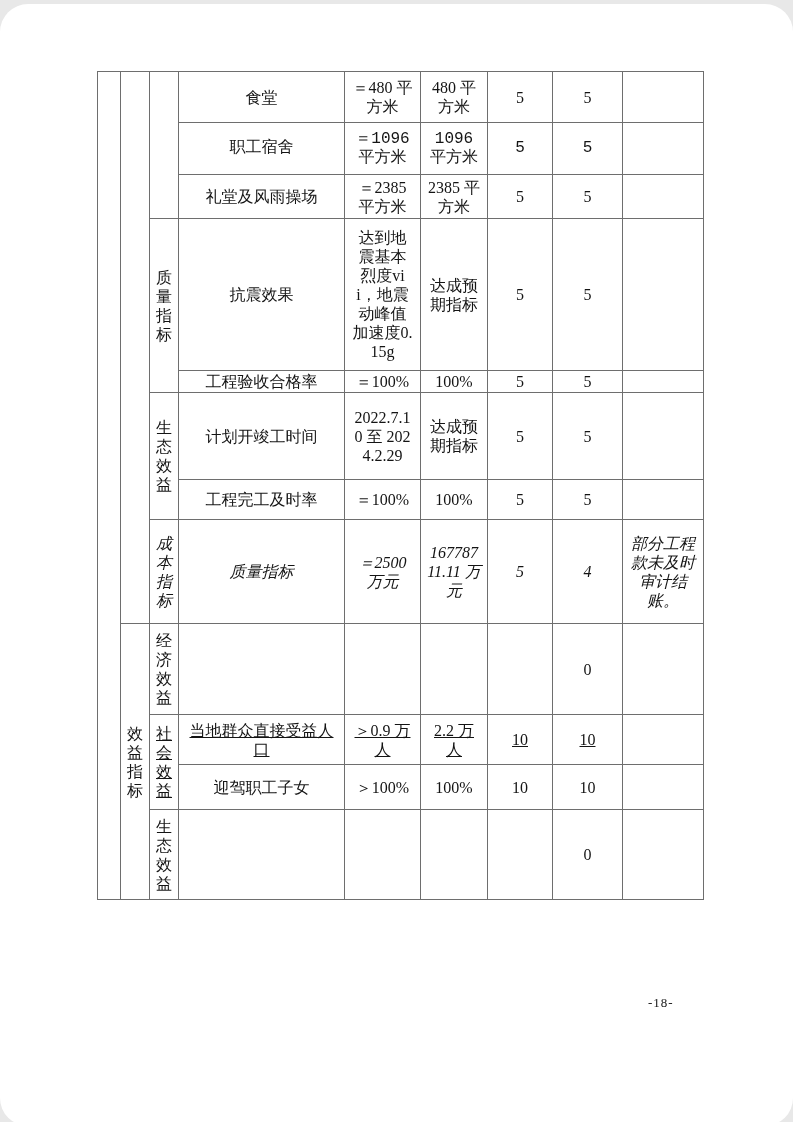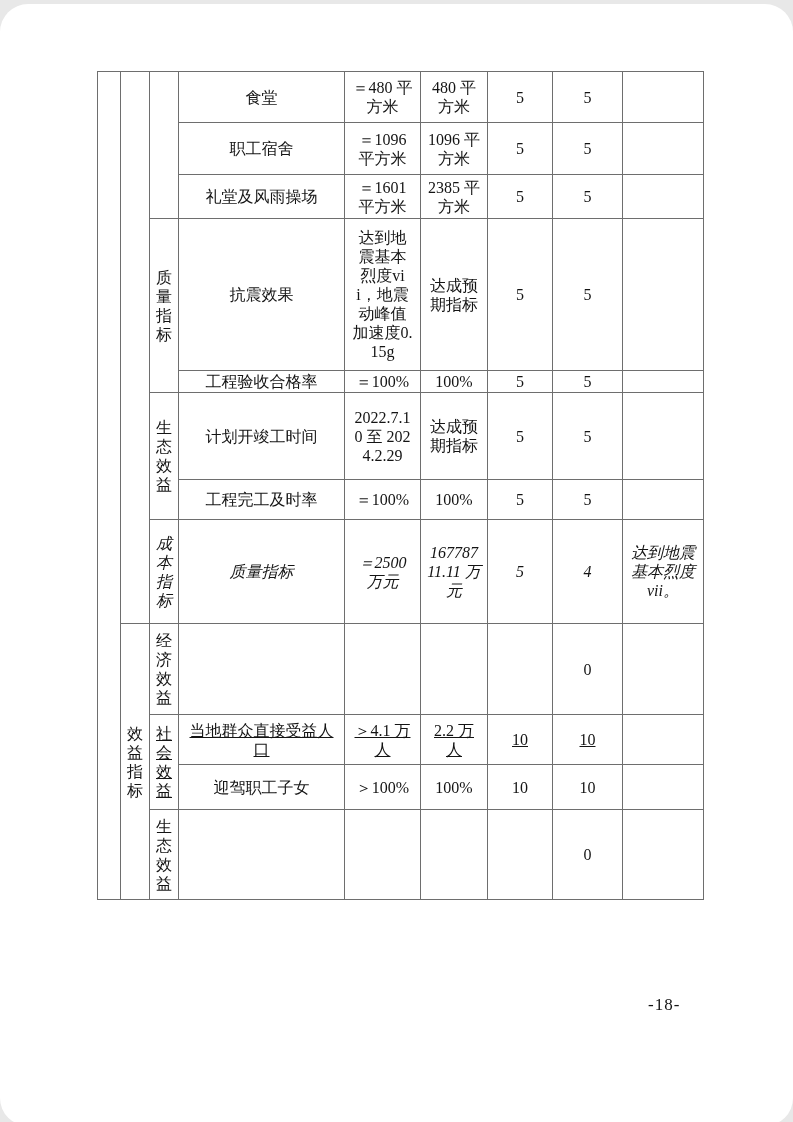--- a/index.html
+++ b/index.html
@@ -27,33 +27,33 @@
     vertical-align:middle;
     padding:1px 6px;
     word-break:break-all;
     overflow:hidden;
   }
   
   col.c1{width:23px;} col.c2{width:26px;} col.c3{width:29px;}
   col.c4{width:166px;} col.c5{width:76px;} col.c6{width:67px;}
   col.c7{width:65px;} col.c8{width:70px;} col.c9{width:81px;}
   
-  tr.r1{height:51px;} tr.r2{height:52px;} tr.r3{height:44px;}
+  tr.r1{height:51px;} tr.r2{height:52px;font-family:Liberation Mono, monospace;} tr.r3{height:44px;}
   tr.r4{height:152px;} tr.r5{height:21px;} tr.r6{height:87px;}
   tr.r7{height:40px;} tr.r8{height:104px;font-style:italic;} tr.r9{height:91px;}
   tr.r10{height:50px;text-decoration:underline;} tr.r11{height:45px;} tr.r12{height:90px;}
 
   td.item { text-align:left; padding-left:8px; }
   td.vert { padding:1px 4px; line-height:20px; }
   td.val  { padding:1px 8px; }
   td.note { padding:1px 10px; }
   .page-number {
     position:absolute;
     left:648px; top:991px;
-    font-size:17px;
+    font-size:13px;
     letter-spacing:1px;
     white-space:nowrap;
   }
 </style>
 </head>
 <body>
 
 <div class="page">
 
   <table class="perf">
@@ -83,21 +83,21 @@
       <tr class="r2">
         <td class="item">职工宿舍</td>
         <td class="val">＝1096 平方米</td>
         <td class="val">1096 平方米</td>
         <td>5</td>
         <td>5</td>
         <td class="note"></td>
       </tr>
       <tr class="r3">
         <td class="item">礼堂及风雨操场</td>
-        <td class="val">＝1601 平方米</td>
+        <td class="val">＝2385 平方米</td>
         <td class="val">2385 平方米</td>
         <td>5</td>
         <td>5</td>
         <td class="note"></td>
       </tr>
       <tr class="r4">
         <td class="vert" rowspan="2">质量指标</td>
         <td class="item">抗震效果</td>
         <td class="val">达到地震基本烈度vii，地震动峰值加速度0.15g</td>
         <td class="val">达成预期指标</td>
@@ -130,36 +130,36 @@
         <td>5</td>
         <td class="note"></td>
       </tr>
       <tr class="r8">
         <td class="vert">成本指标</td>
         <td class="item">质量指标</td>
         <td class="val">＝2500 万元</td>
         <td class="val">16778711.11 万元</td>
         <td>5</td>
         <td>4</td>
-        <td class="note">达到地震基本烈度vii。</td>
+        <td class="note">部分工程款未及时审计结账。</td>
       </tr>
       <tr class="r9">
         <td class="vert" rowspan="4">效益指标</td>
         <td class="vert">经济效益</td>
         <td class="item"></td>
         <td class="val"></td>
         <td class="val"></td>
         <td></td>
         <td>0</td>
         <td class="note"></td>
       </tr>
       <tr class="r10">
         <td class="vert" rowspan="2">社会效益</td>
         <td class="item">当地群众直接受益人口</td>
-        <td class="val">＞4.1 万人</td>
+        <td class="val">＞0.9 万人</td>
         <td class="val">2.2 万人</td>
         <td>10</td>
         <td>10</td>
         <td class="note"></td>
       </tr>
       <tr class="r11">
         <td class="item">迎驾职工子女</td>
         <td class="val">＞100%</td>
         <td class="val">100%</td>
         <td>10</td>

